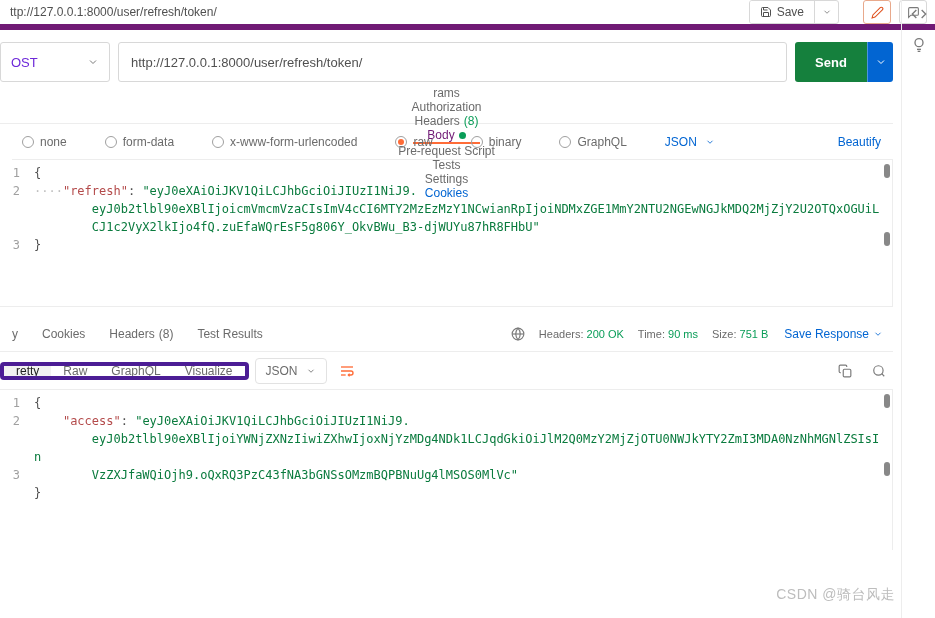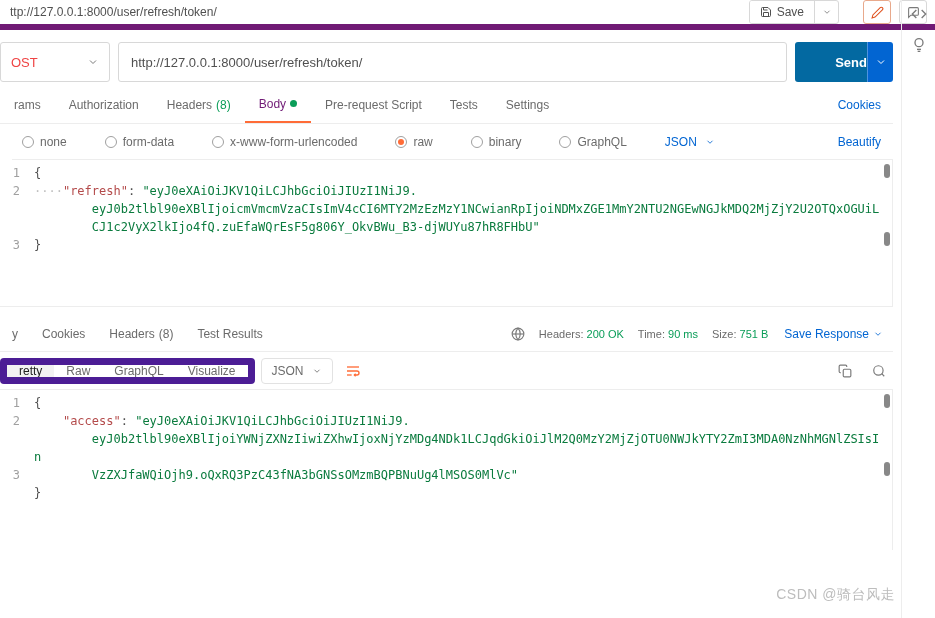--- a/index.html
+++ b/index.html
@@ -8,26 +8,26 @@
 .url-top { flex: 1; font-size: 12px; color: #505050; padding-left: 2px; }
 .top-actions { display: flex; align-items: center; gap: 8px; }
 .save-btn-grp { display: flex; border: 1px solid #d8d8d8; border-radius: 3px; overflow: hidden; height: 24px; }
 .save-btn { display: flex; align-items: center; gap: 5px; padding: 0 10px; font-size: 12px; color: #505050; background: #fff; border: none; cursor: pointer; }
 .save-caret { width: 24px; display: flex; align-items: center; justify-content: center; border-left: 1px solid #d8d8d8; color: #7a7a7a; }
 .icon-box { width: 28px; height: 24px; border: 1px solid #d8d8d8; border-radius: 3px; display: flex; align-items: center; justify-content: center; color: #7a7a7a; cursor: pointer; }
 .icon-box.orange { color: #e05320; border-color: #e8a98c; }
 .right-rail { position: absolute; right: 0; top: 0; width: 34px; height: 100%; border-left: 1px solid #ededed; display: flex; flex-direction: column; align-items: center; padding-top: 6px; gap: 14px; color: #7a7a7a; }
 .main { padding: 12px 8px 0 0; margin-right: 34px; }
 .req-row { display: flex; gap: 8px; height: 40px; margin-bottom: 4px; }
-.method-sel { width: 110px; border: 1px solid #d8d8d8; border-radius: 3px; display: flex; align-items: center; justify-content: space-between; padding: 0 10px; color: #ef4444; font-size: 13px; }
+.method-sel { width: 110px; border: 1px solid #d8d8d8; border-radius: 3px; display: flex; align-items: center; justify-content: space-between; padding: 0 10px; color: #6d28d9; font-size: 13px; }
 .url-input { flex: 1; border: 1px solid #d8d8d8; border-radius: 3px; display: flex; align-items: center; padding: 0 12px; font-size: 13px; color: #505050; }
 .send-grp { display: flex; border-radius: 3px; overflow: hidden; }
-.send-btn { width: 72px; background: #0369a1; color: #fff; border: none; font-size: 13px; font-weight: 600; cursor: pointer; text-align: right; }
+.send-btn { width: 72px; background: #15803d; color: #fff; border: none; font-size: 13px; font-weight: 600; cursor: pointer; }
 .send-caret { width: 26px; background: #0265d2; color: #fff; display: flex; align-items: center; justify-content: center; border-left: 1px solid rgba(255,255,255,0.3); }
-.tabs { display: flex; align-items: center; height: 38px; border-bottom: 1px solid #ededed; }
+.tabs { display: flex; align-items: center; height: 38px; border-bottom: 1px solid #ededed; flex-direction: column; }
 .tab { padding: 0 14px; color: #6b6b6b; font-size: 12px; display: flex; align-items: center; gap: 4px; height: 100%; cursor: pointer; }
 .tab.active { color: #701a75; border-bottom: 2px solid #ff6c37; }
 .tab .count { color: #0a9d58; }
 .tab .dot-green { width: 7px; height: 7px; border-radius: 50%; background: #0a9d58; }
 .flex-spacer { flex: 1; }
 .link-blue { color: #0265d2; font-size: 12px; padding: 0 12px; cursor: pointer; }
 .body-types { display: flex; align-items: center; height: 36px; border-bottom: 1px solid #ededed; gap: 18px; margin-left: 12px; }
 .radio-opt { display: flex; align-items: center; gap: 6px; padding: 0 10px; color: #6b6b6b; font-size: 12px; cursor: pointer; }
 .radio-dot { width: 12px; height: 12px; border: 1px solid #a0a0a0; border-radius: 50%; display: flex; align-items: center; justify-content: center; }
 .radio-dot.on::after { content: ""; width: 6px; height: 6px; background: #ff6c37; border-radius: 50%; }
@@ -40,21 +40,21 @@
 .code .p { color: #505050; }
 .code .dots { color: #c0c0c0; }
 .sb { position: absolute; right: 2px; width: 6px; height: 14px; background: #888; border-radius: 3px; }
 .splitter { height: 10px; border-top: 1px solid #ededed; }
 .resp-header { display: flex; align-items: center; height: 36px; border-bottom: 1px solid #ededed; }
 .resp-tab { padding: 0 12px; color: #6b6b6b; font-size: 12px; display: flex; align-items: center; gap: 4px; height: 100%; cursor: pointer; }
 .status-area { display: flex; align-items: center; gap: 14px; font-size: 11px; color: #6b6b6b; padding-right: 6px; }
 .status-area .ok { color: #0a9d58; }
 .save-resp { color: #0265d2; font-size: 12px; display: flex; align-items: center; gap: 4px; padding: 0 10px; cursor: pointer; }
 .resp-tools { display: flex; align-items: center; height: 38px; border-bottom: 1px solid #ededed; gap: 6px; padding-left: 0; }
-.seg { display: flex; border: 7px solid #4c1d95; border-radius: 4px; overflow: hidden; height: 26px; }
+.seg { display: flex; border: 4px solid #4c1d95; border-radius: 4px; overflow: hidden; height: 18px; }
 .seg-item { padding: 0 12px; display: flex; align-items: center; color: #6b6b6b; font-size: 12px; cursor: pointer; }
 .seg-item.active { background: #f2f2f2; color: #212121; }
 .mini-sel { border: 1px solid #e2e2e2; border-radius: 4px; height: 26px; display: flex; align-items: center; gap: 8px; padding: 0 10px; color: #6b6b6b; font-size: 12px; cursor: pointer; }
 .tool-icon { width: 28px; height: 26px; display: flex; align-items: center; justify-content: center; color: #ff6c37; cursor: pointer; }
 .tool-icon.grey { color: #7a7a7a; }
 .watermark { position: absolute; right: 40px; bottom: 14px; color: #bdbdbd; font-size: 14px; letter-spacing: 0.5px; }
 svg { display: block; }
 </style>
 </head>
 <body>

